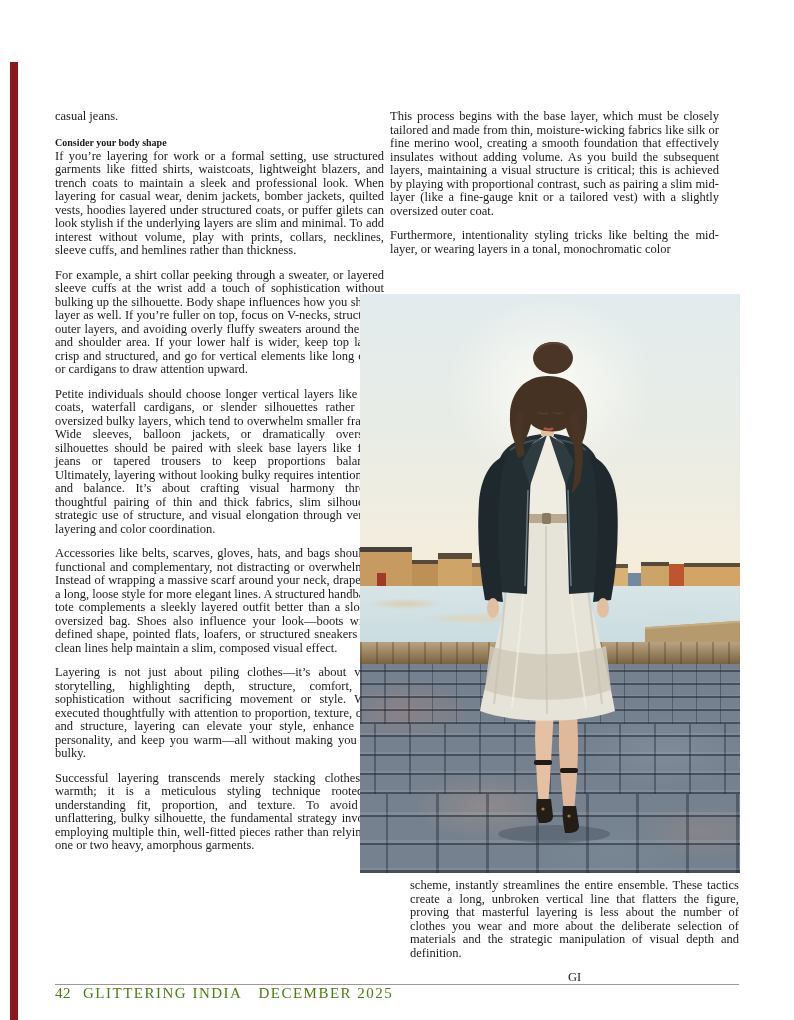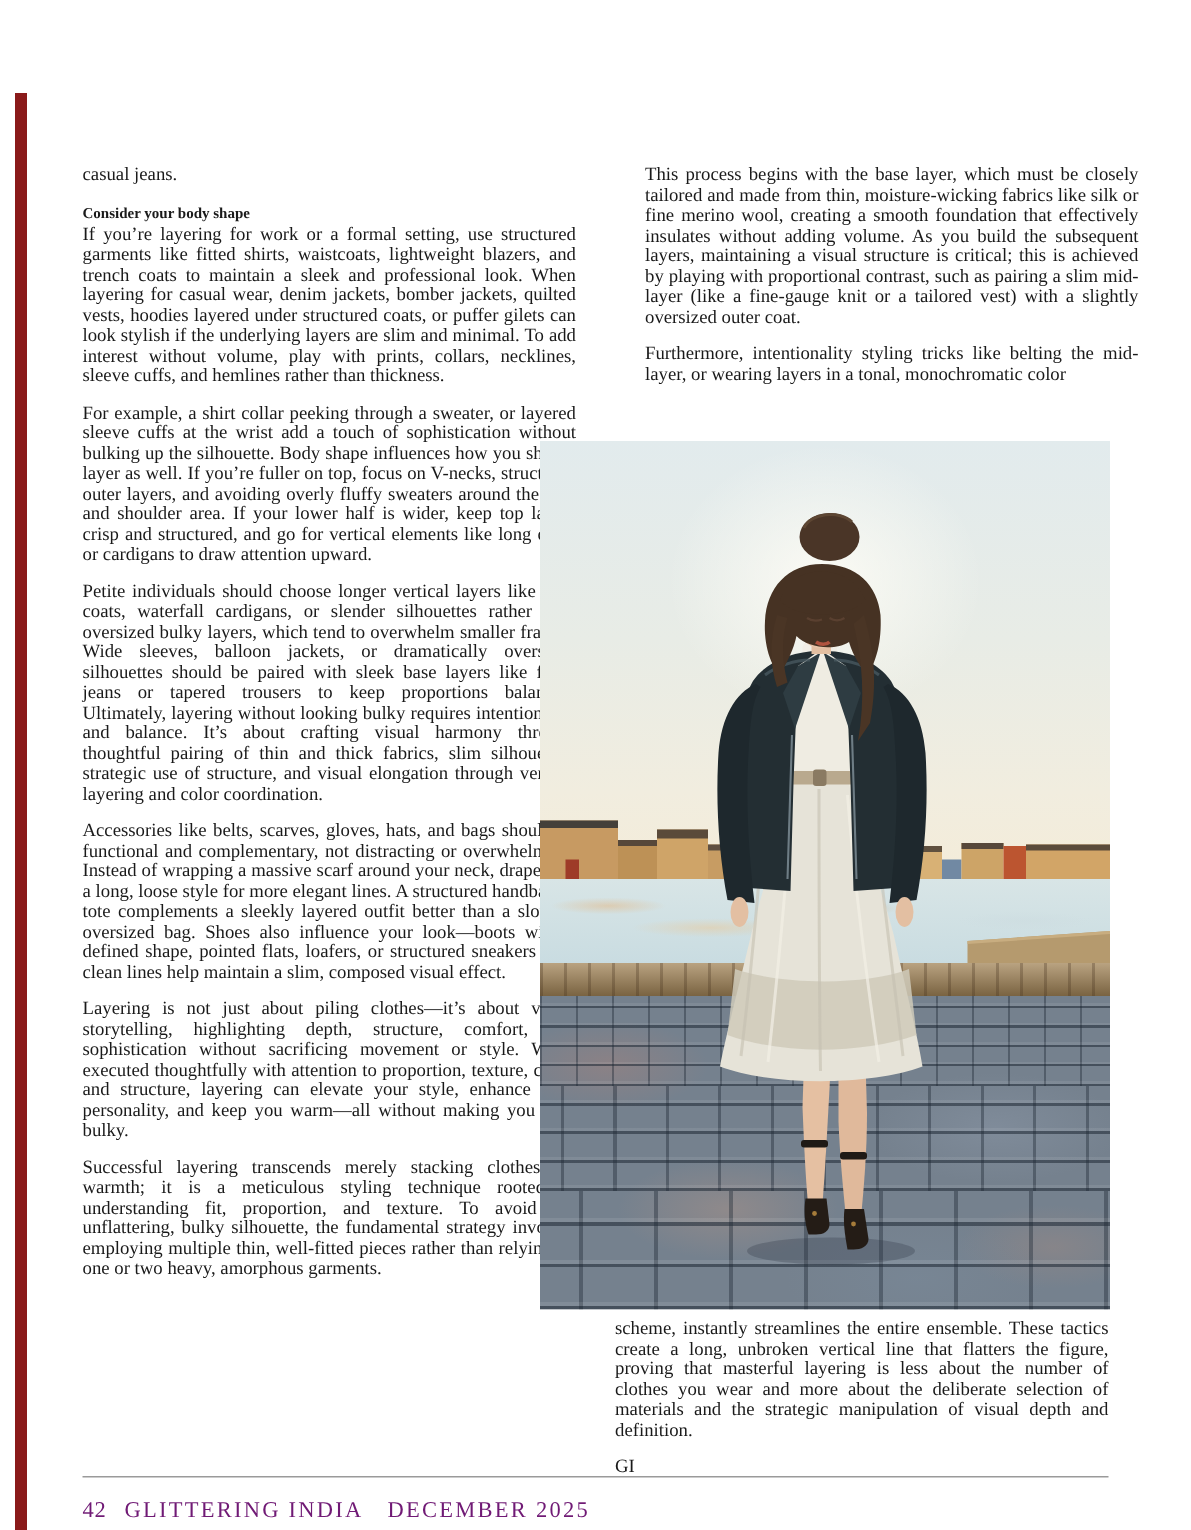--- a/index.html
+++ b/index.html
@@ -6,24 +6,24 @@
   .page {
     position:relative; width:794px; height:1020px; background:#ffffff;
     font-family:"Liberation Serif", serif; color:#1a1a1a; overflow:hidden;margin-top:34px;
   }
   .accent-bar { position:absolute; left:10px; top:28px; width:8px; height:962px; background:#8a1a1a; }
 
   .col { position:absolute; font-size:12.5px; line-height:13.5px; text-align:justify; }
   .col p { margin:0 0 11px 0; }
   .col p:last-child { margin-bottom:0; }
   .col-left { left:55px; top:76px; width:329px; }
-  .col-right-top { left:430px; top:76px; width:329px; }
+  .col-right-top { left:390px; top:76px; width:329px; }
   .col-right-bottom { left:410px; top:845px; width:329px; }
   .body-heading { margin:0; font-size:10px; font-weight:bold; line-height:15px; }
-  .end-mark { text-align:left; margin-top:6px; font-size:12.5px; }
+  .end-mark { text-align:center; margin-top:6px; font-size:12.5px; }
 
   
   .photo { position:absolute; left:360px; top:260px; width:380px; height:579px; margin:0; overflow:hidden; }
   .sky {
     position:absolute; left:0; top:0; width:100%; height:292px;
     background-image:
       radial-gradient(150px 130px at 50% 32%, rgba(255,253,246,.85), rgba(255,255,255,0) 70%),
       linear-gradient(180deg,#e2ebed 0%,#e8ece6 45%,#f1eddf 80%,#f4ecd9 100%);
   }
   .buildings { position:absolute; left:0; top:0; width:100%; height:292px; }
@@ -75,22 +75,22 @@
     background-image:
       repeating-linear-gradient(0deg, rgba(30,40,52,.55) 0 2.5px, rgba(255,255,255,.09) 2.5px 5px, rgba(0,0,0,0) 5px 28px),
       repeating-linear-gradient(90deg, rgba(30,40,52,.40) 0 2.5px, rgba(0,0,0,0) 2.5px 50px);
     background-position:0 0, 26px 0;
   }
   .woman-svg { position:absolute; left:0; top:0; width:380px; height:579px; }
 
   
   .footer {
     position:absolute; left:55px; top:950px; width:684px;
-    border-top:1px solid #9a9a9a; padding-top:14px;
-    font-size:15px; letter-spacing:1.5px; color:#701a75; white-space:nowrap;
+    border-top:1px solid #9a9a9a; padding-top:0;
+    font-size:15px; letter-spacing:1.5px; color:#4d7c0f; white-space:nowrap;
   }
   .footer .pagenum { letter-spacing:.5px; margin-right:12px; }
   .footer .mag { margin-right:16px; }
 </style>
 </head>
 <body>
 
 <div class="page">
 
   <div class="accent-bar"></div>

